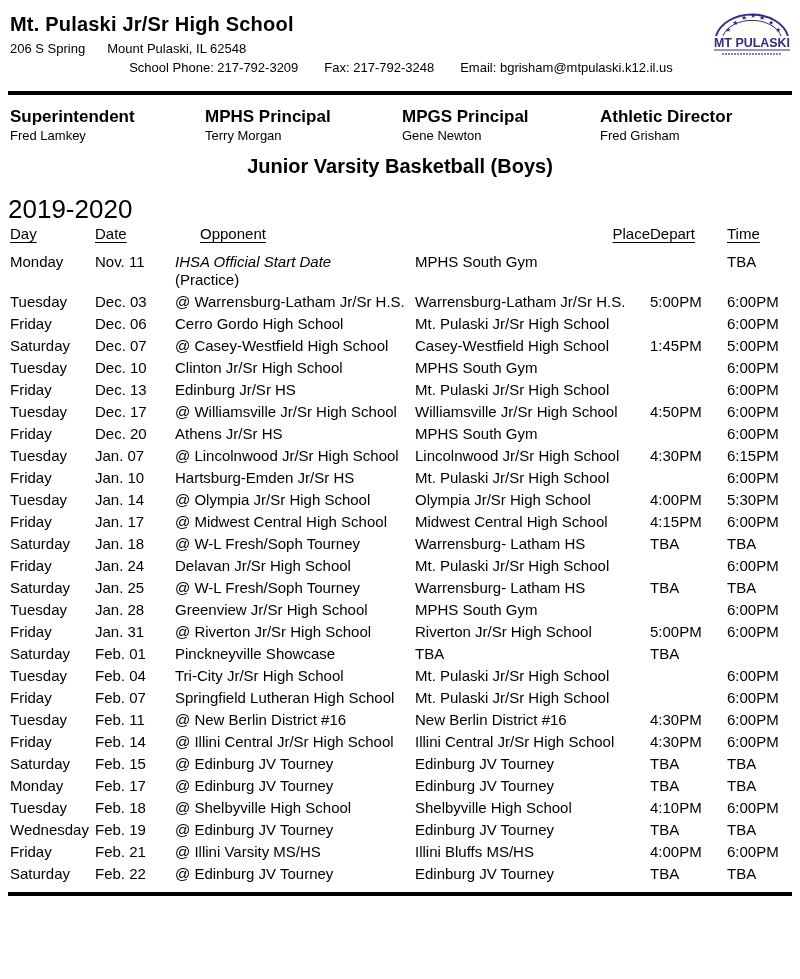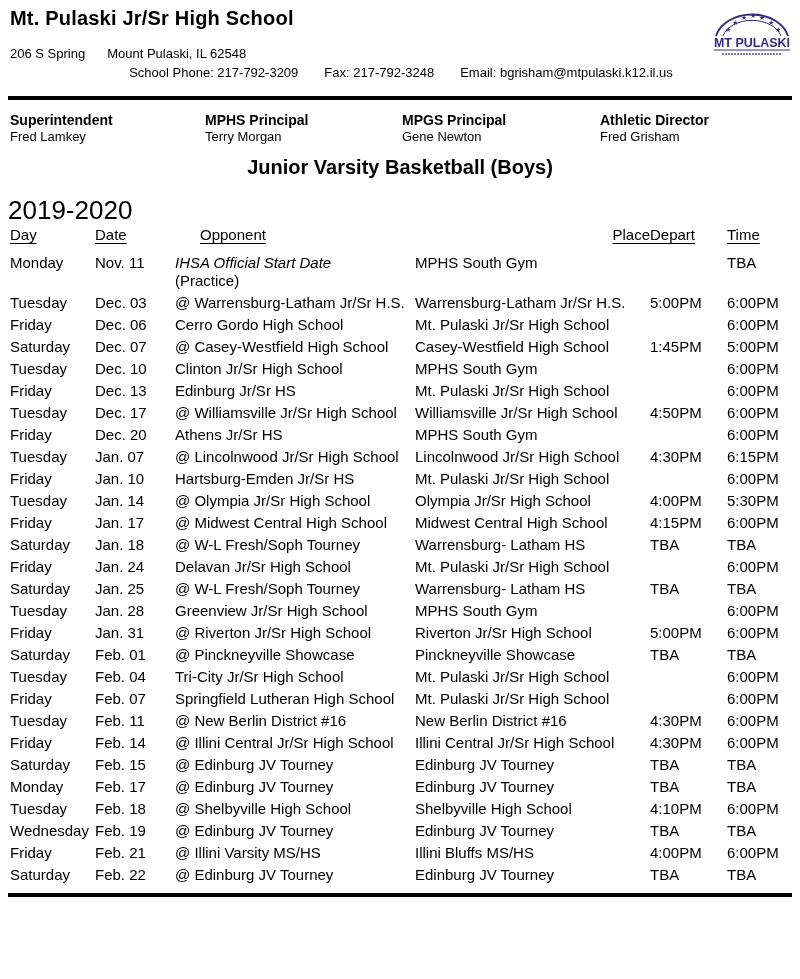--- a/index.html
+++ b/index.html
@@ -2,38 +2,38 @@
 <html><head>
 <meta charset="utf-8">
 <style>
   html, body { margin: 0; padding: 0; background: #fff; }
   .page {
     position: relative;
     width: 800px; height: 951px;
     background: #ffffff;
     color: #000;
     font-family: "Liberation Sans", "DejaVu Sans", sans-serif;
-    padding: 6px 8px 0 8px;
+    padding: 12px 8px 0 8px;
     box-sizing: border-box;
     overflow: hidden;
   }
   
   .letterhead { padding-left: 2px; }
   .school-name { font-size: 20px; font-weight: bold; line-height: 1.2; letter-spacing: 0.2px; }
-  .addr-line { font-size: 13px; margin-top: 17px; line-height: 1.15; }
+  .addr-line { font-size: 13px; margin-top: 6px; line-height: 1.15; }
   .addr-city { margin-left: 22px; }
   .contact-line { font-size: 13px; margin-top: 4px; line-height: 1.15; text-align: center; }
   .contact-fax { margin-left: 26px; }
   .contact-email { margin-left: 26px; }
   .rule-thick { height: 4px; background: #000; margin-top: 15px; }
   
   .logo-wrap { position: absolute; top: 3px; right: 5px; width: 86px; height: 58px; }
   
   .staff-row { display: grid; grid-template-columns: 195px 197px 198px 1fr; padding-left: 2px; margin-top: 11px; }
-  .staff-title { font-size: 14px; font-weight: bold; line-height: 1.3; }
+  .staff-title { font-size: 17px; font-weight: bold; line-height: 1.3; }
   .staff-name  { font-size: 13px; line-height: 1.3; }
   
   .event-title { text-align: center; font-size: 20px; font-weight: bold; margin-top: 9px; line-height: 1.2; }
   .event-season { font-size: 26px; margin-top: 16px; line-height: 1.2; }
   
   .sched { padding-left: 2px; }
   .srow {
     display: grid;
     grid-template-columns: 85px 80px 240px 235px 77px 1fr;
     align-items: start;
@@ -316,24 +316,20 @@
       <div class="opp-note"></div>
     </span>
     <span class="cell c-place">Riverton Jr/Sr High School</span>
     <span class="cell c-depart">5:00PM</span>
     <span class="cell c-time">6:00PM</span>
   </div>
 
   <div class="srow">
     <span class="cell c-day">Saturday</span>
     <span class="cell c-date">Feb. 01</span>
-    <span class="cell c-opponent">
-      <span class="opp-main">@ Pinckneyville Showcase</span>
-      <div class="opp-note"></div>
-    </span>
     <span class="cell c-place">Pinckneyville Showcase</span>
     <span class="cell c-depart">TBA</span>
     <span class="cell c-time">TBA</span>
   </div>
 
   <div class="srow">
     <span class="cell c-day">Tuesday</span>
     <span class="cell c-date">Feb. 04</span>
     <span class="cell c-opponent">
       <span class="opp-main">Tri-City Jr/Sr High School</span>

